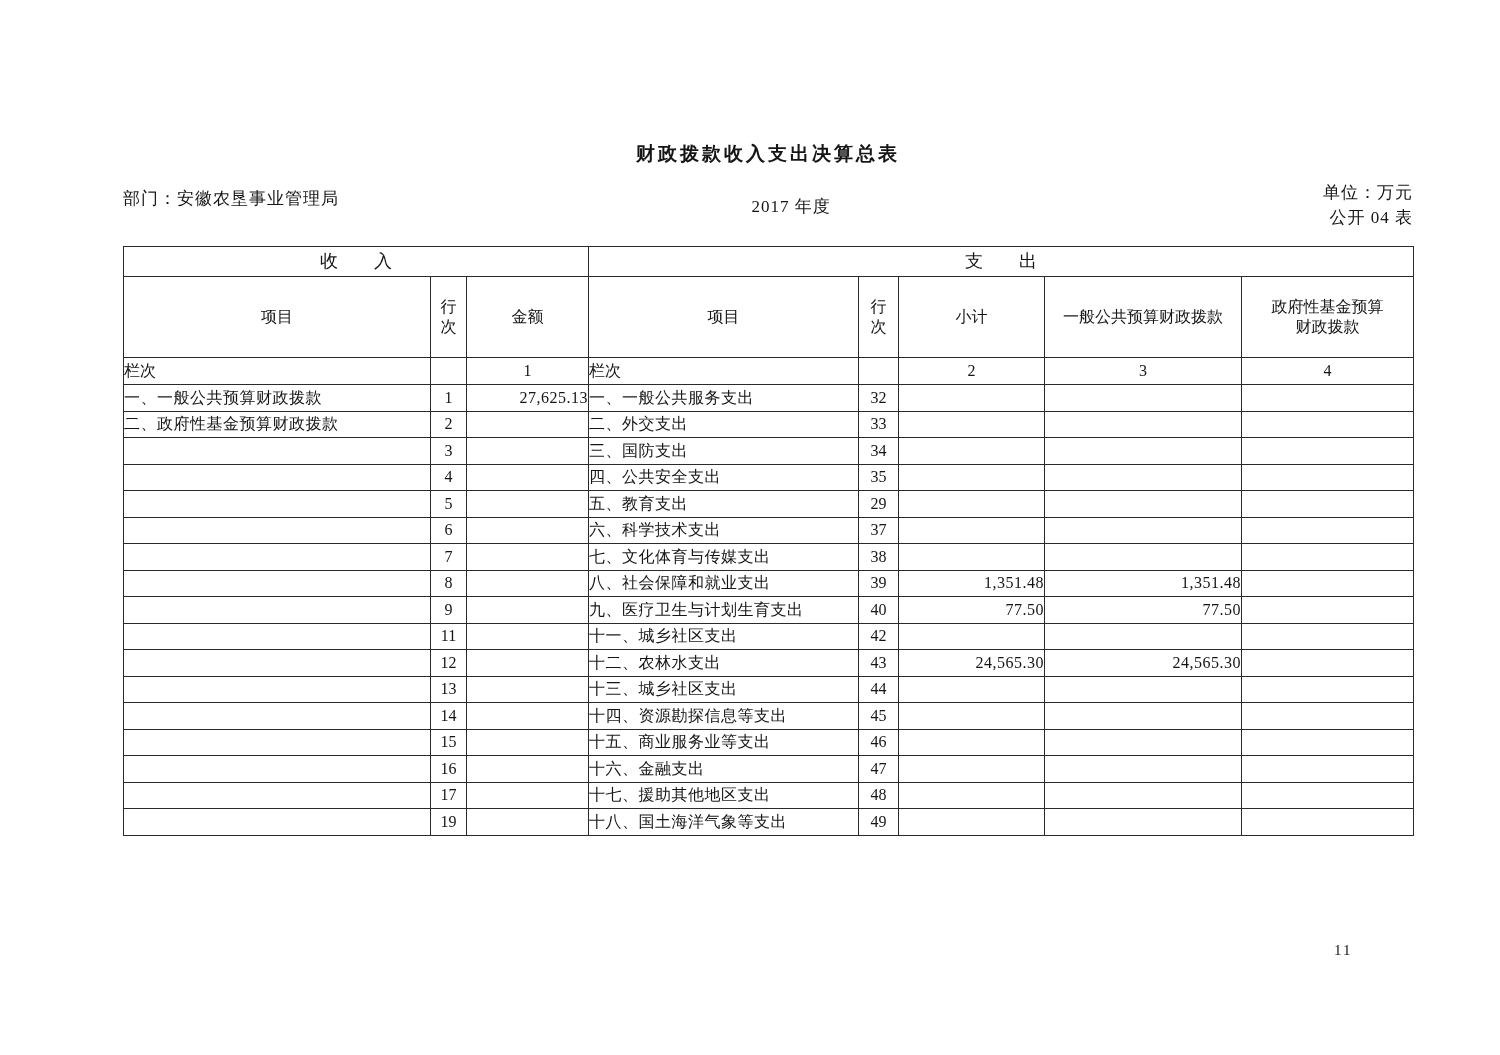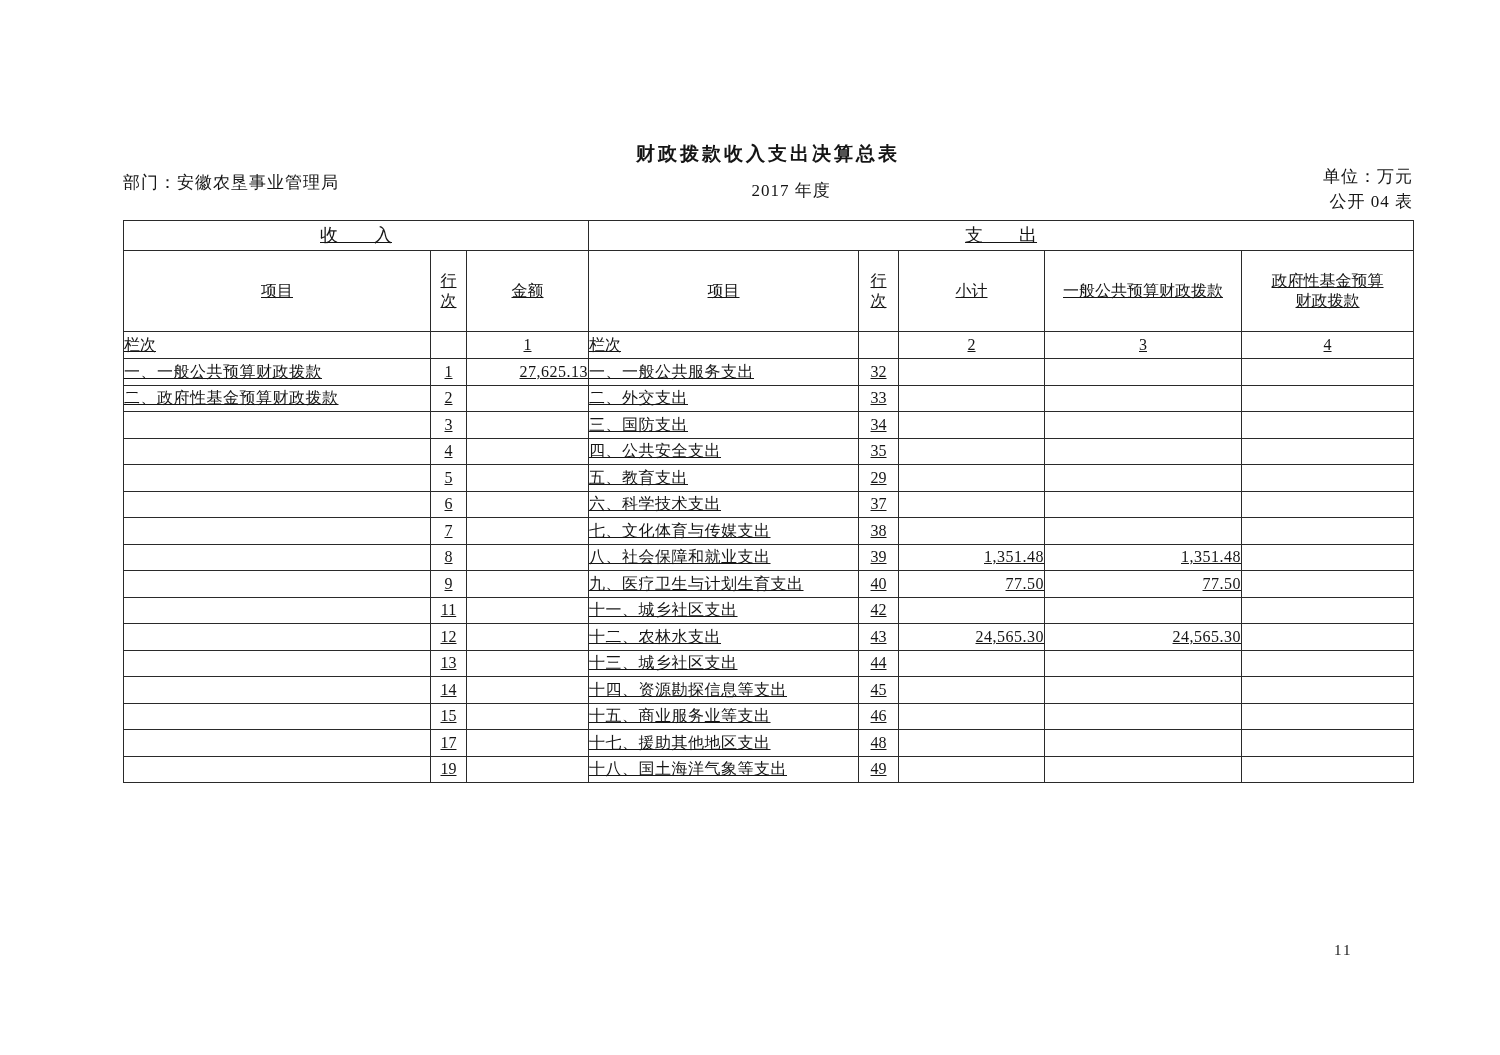--- a/index.html
+++ b/index.html
@@ -22,34 +22,34 @@
     text-align: center;
     font-size: 19px;
     font-weight: bold;
     letter-spacing: 3px;
     line-height: 1.1;
   }
   .meta-row {
     display: flex;
     justify-content: space-between;
     align-items: flex-end;
+    margin-top: 16px;
     font-size: 17px;
     line-height: 1.3;
   }
   .meta-left { margin-bottom: 20px; letter-spacing: 1px; }
   .meta-center { margin-bottom: 12px; letter-spacing: 1px; transform: translateX(-40px); }
   .meta-right { text-align: right; letter-spacing: 1px; }
   .meta-right div { line-height: 1.45; }
 
   table.fiscal {
     border-collapse: collapse;
     table-layout: fixed;
     width: 1290px;
-    margin-top: 6px;
-    text-decoration: underline;
+    margin-top: 16px;
   }
   table.fiscal td {
     border: 1.5px solid #2a2a2a;
     padding: 0;
     font-size: 16px;
     line-height: 1.25;
     overflow: hidden;
     vertical-align: middle;
   }
   tr.band-row td {
@@ -269,20 +269,30 @@
           <td class="td-center">15</td>
           <td class="td-num"></td>
           <td class="td-item">十五、商业服务业等支出</td>
           <td class="td-center">46</td>
           <td class="td-num"></td>
           <td class="td-num"></td>
           <td class="td-num"></td>
         </tr>
         <tr class="data-row">
           <td class="td-item"></td>
+          <td class="td-center">16</td>
+          <td class="td-num"></td>
+          <td class="td-item">十六、金融支出</td>
+          <td class="td-center">47</td>
+          <td class="td-num"></td>
+          <td class="td-num"></td>
+          <td class="td-num"></td>
+        </tr>
+        <tr class="data-row">
+          <td class="td-item"></td>
           <td class="td-center">17</td>
           <td class="td-num"></td>
           <td class="td-item">十七、援助其他地区支出</td>
           <td class="td-center">48</td>
           <td class="td-num"></td>
           <td class="td-num"></td>
           <td class="td-num"></td>
         </tr>
         <tr class="data-row">
           <td class="td-item"></td>

